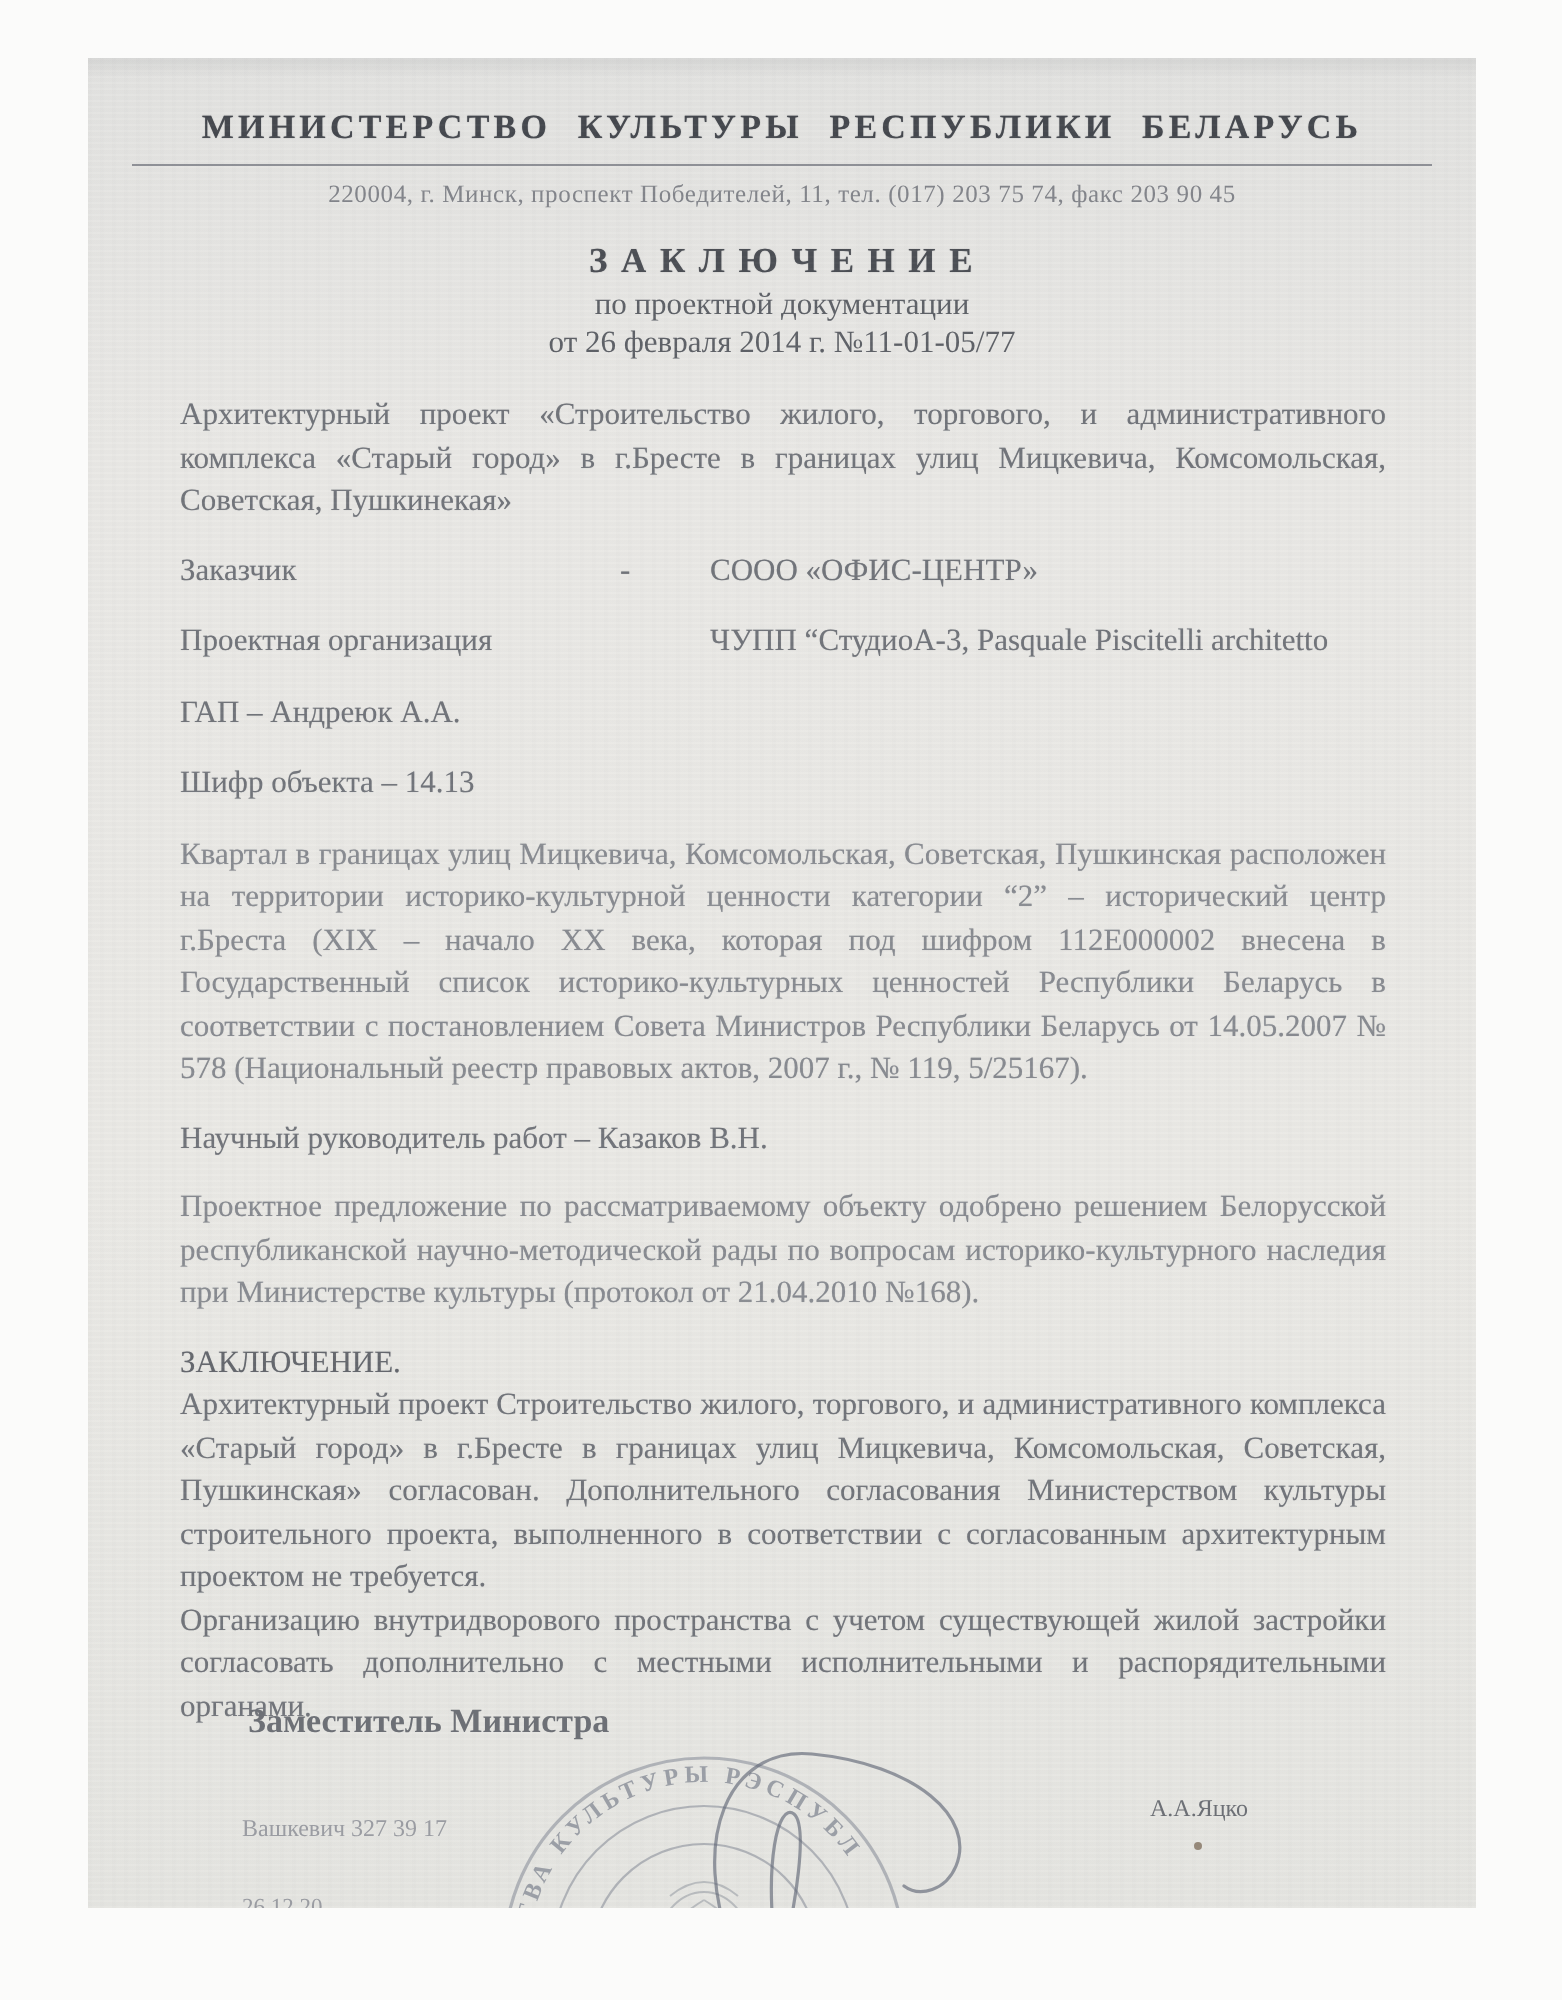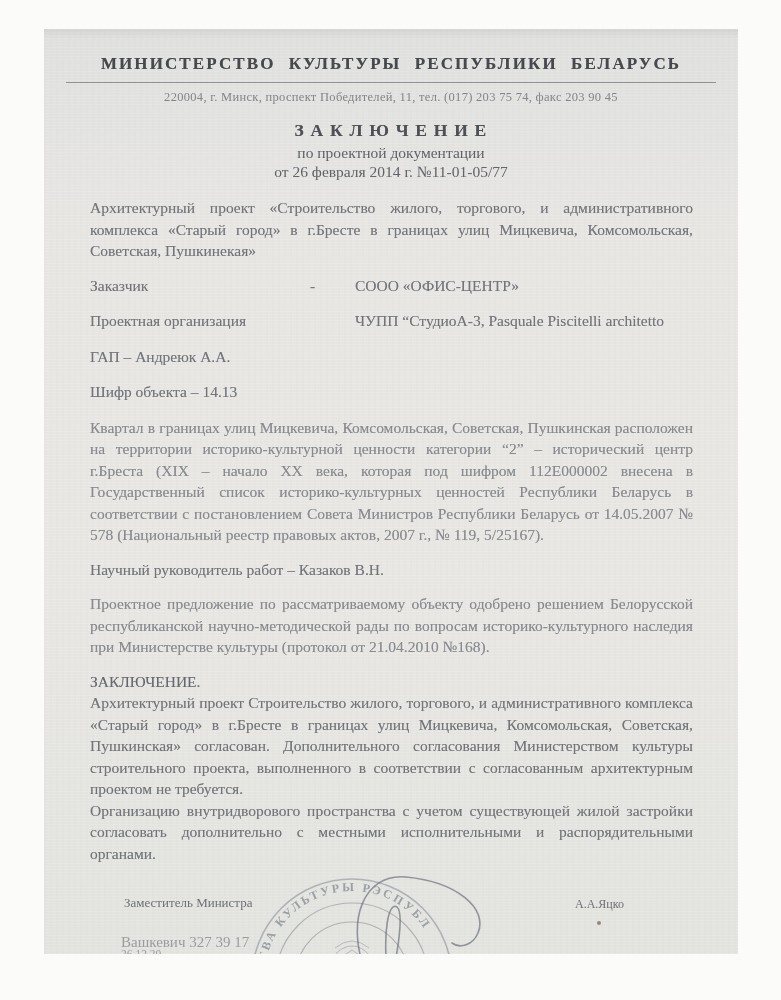--- a/index.html
+++ b/index.html
@@ -45,23 +45,23 @@
   p.j{text-align:justify;text-align-last:left;margin:0 0 13px;}
   .lite{color:#878a90;}
   .kv{display:flex;margin:0 0 14px;}
   .kv .k{width:220px;flex:none;}
   .kv .k2{width:265px;flex:none;}
   .kv .d{width:45px;flex:none;text-align:left;}
   .kv .v{flex:1;}
   .concl-head{margin:5px 0 0;color:#63666c;}
   p.j.tight{margin:0;}
   .abs{position:absolute;}
-  .sig-position{left:80px;top:866px;font-size:13px;color:#6d7076;}
+  .sig-position{left:80px;top:822px;font-size:17px;color:#6d7076;font-weight:bold;}
   .sig-name{left:531px;top:868px;font-size:12px;color:#6d7076;}
-  .executor{left:77px;top:905px;font-size:15px;color:#9a9ca2;}
+  .executor{left:77px;top:878px;font-size:12px;color:#9a9ca2;}
   .exec-date{left:77px;top:919px;font-size:11.5px;color:#9a9ca2;}
   .stamp-wrap{left:193px;top:835px;width:230px;height:230px;}
   .sign-wrap{left:228px;top:836px;width:260px;height:120px;}
   .speck{left:553px;top:892px;width:4px;height:4px;border-radius:50%;
     background:#7b6a57;opacity:.75;}
   svg text{font-family:"Liberation Serif","DejaVu Serif",serif;}
 </style>
 </head>
 <body>
 

